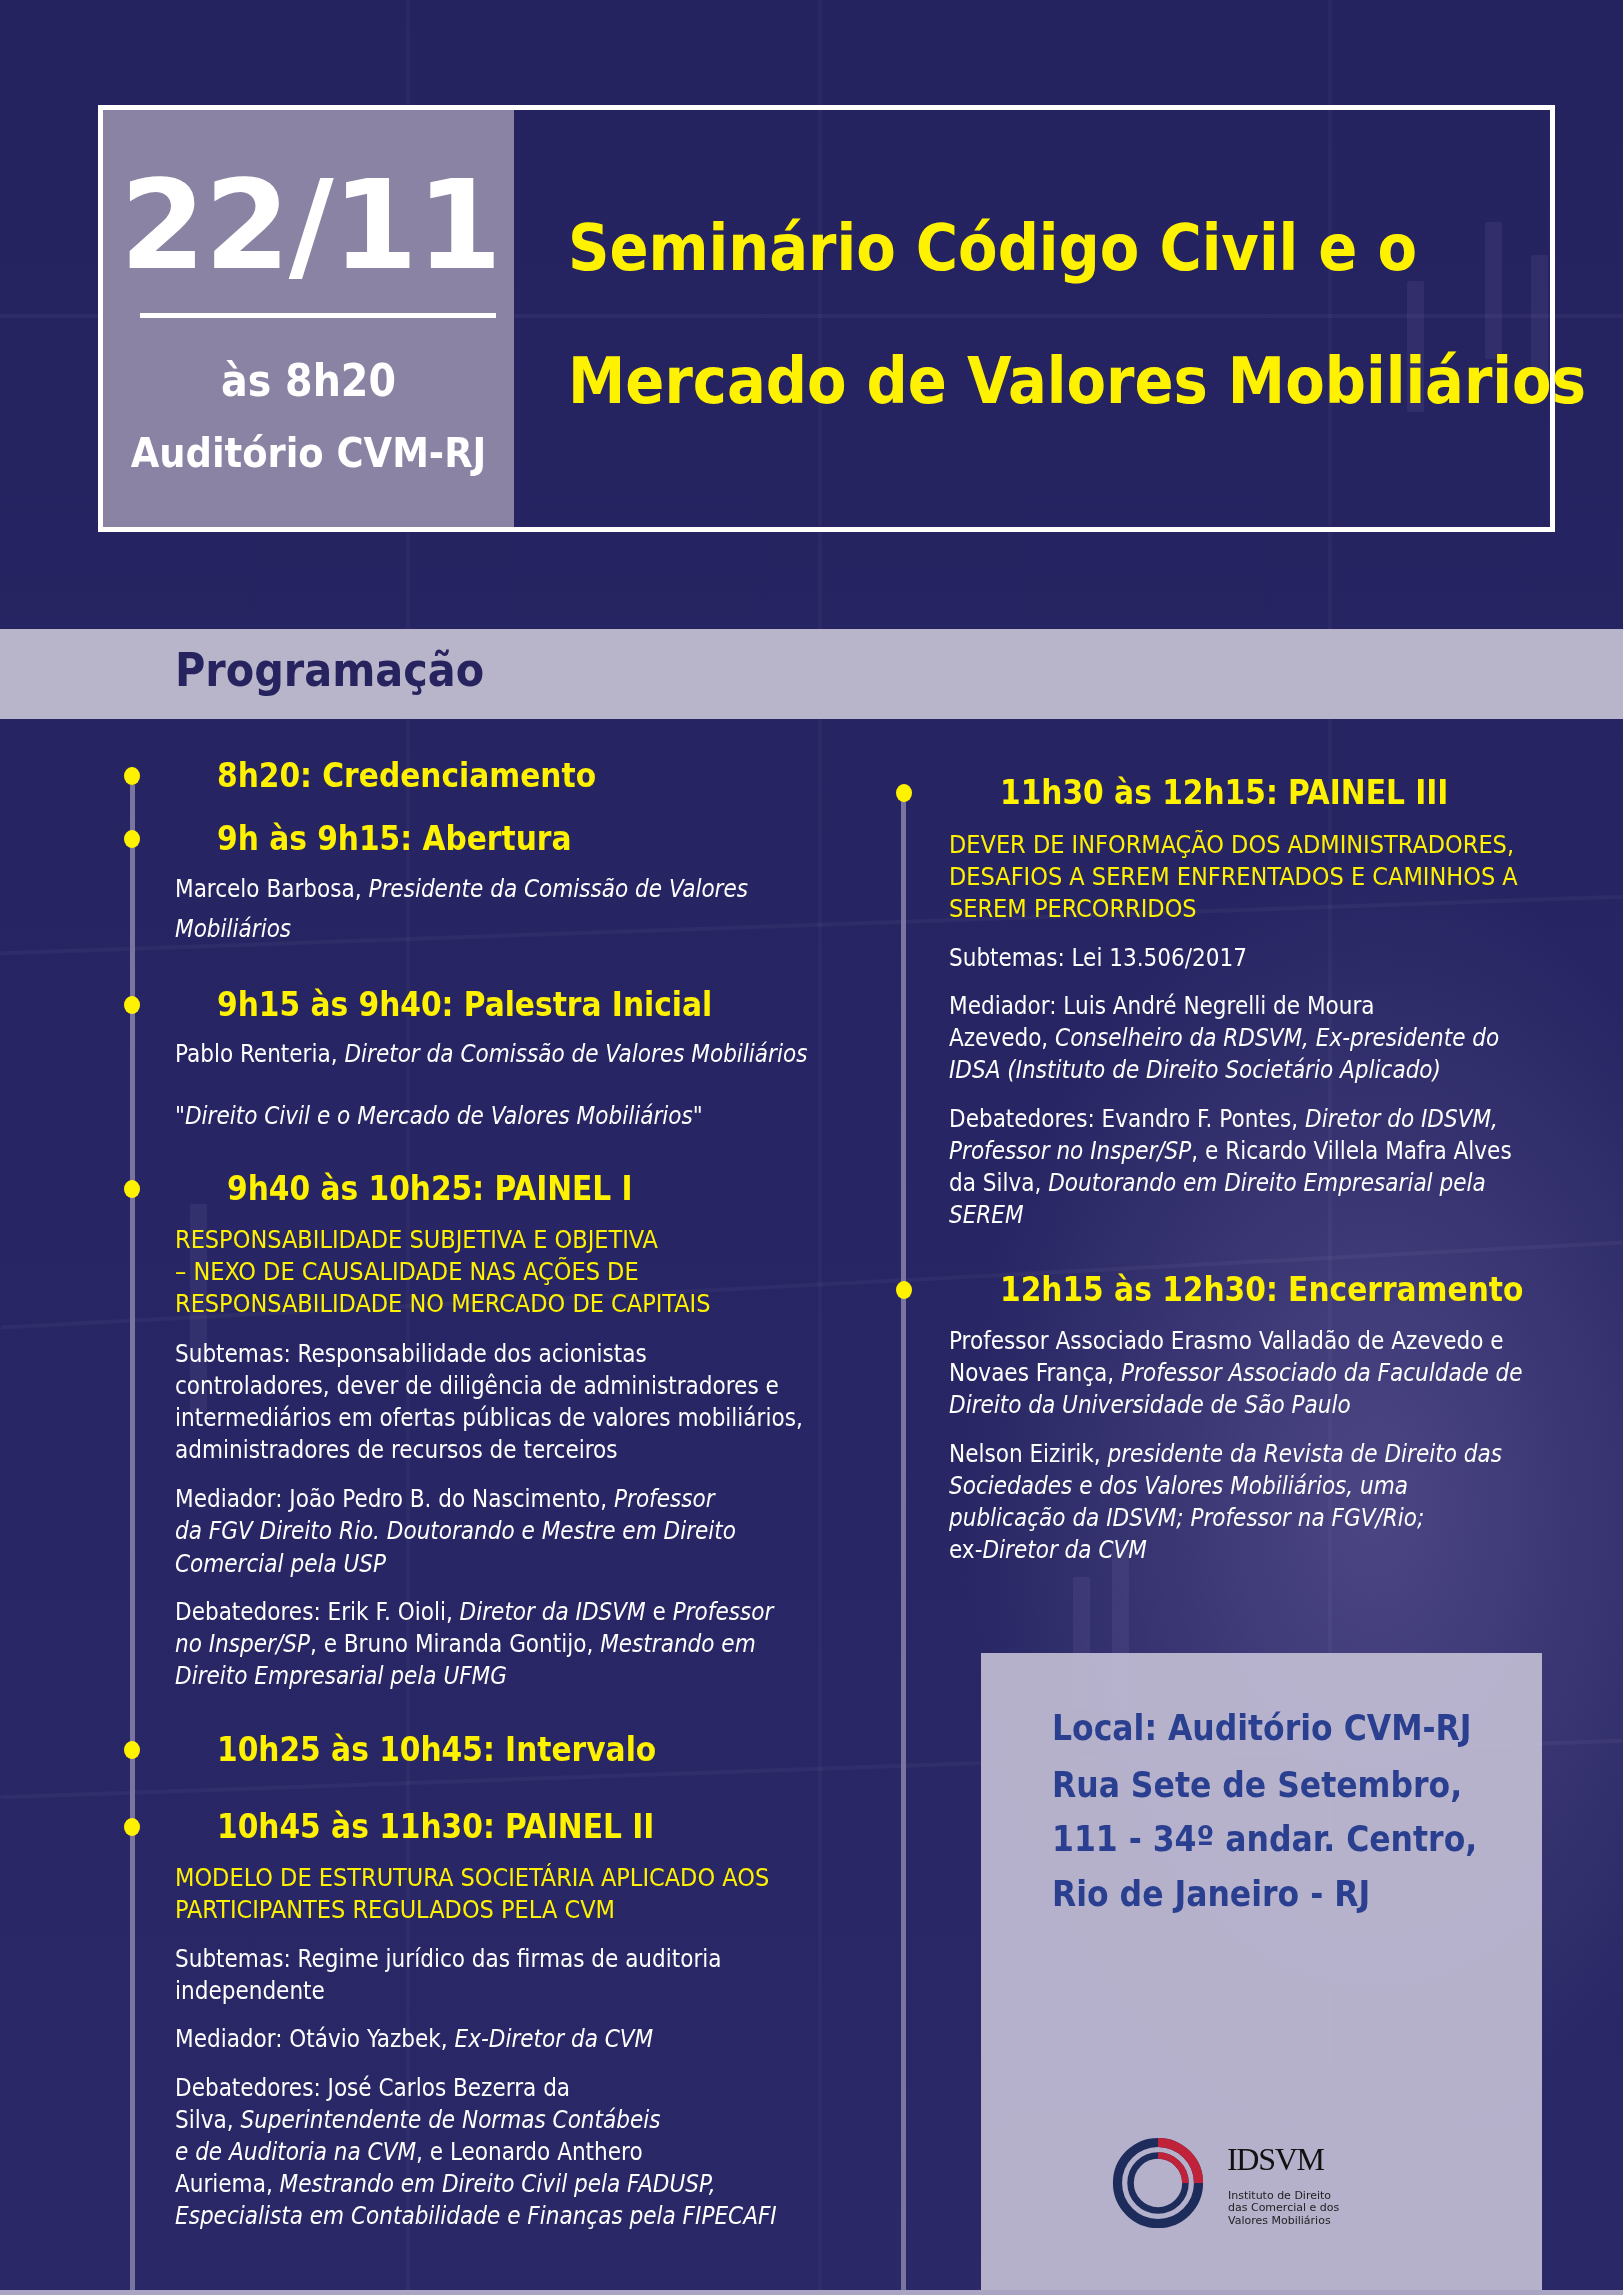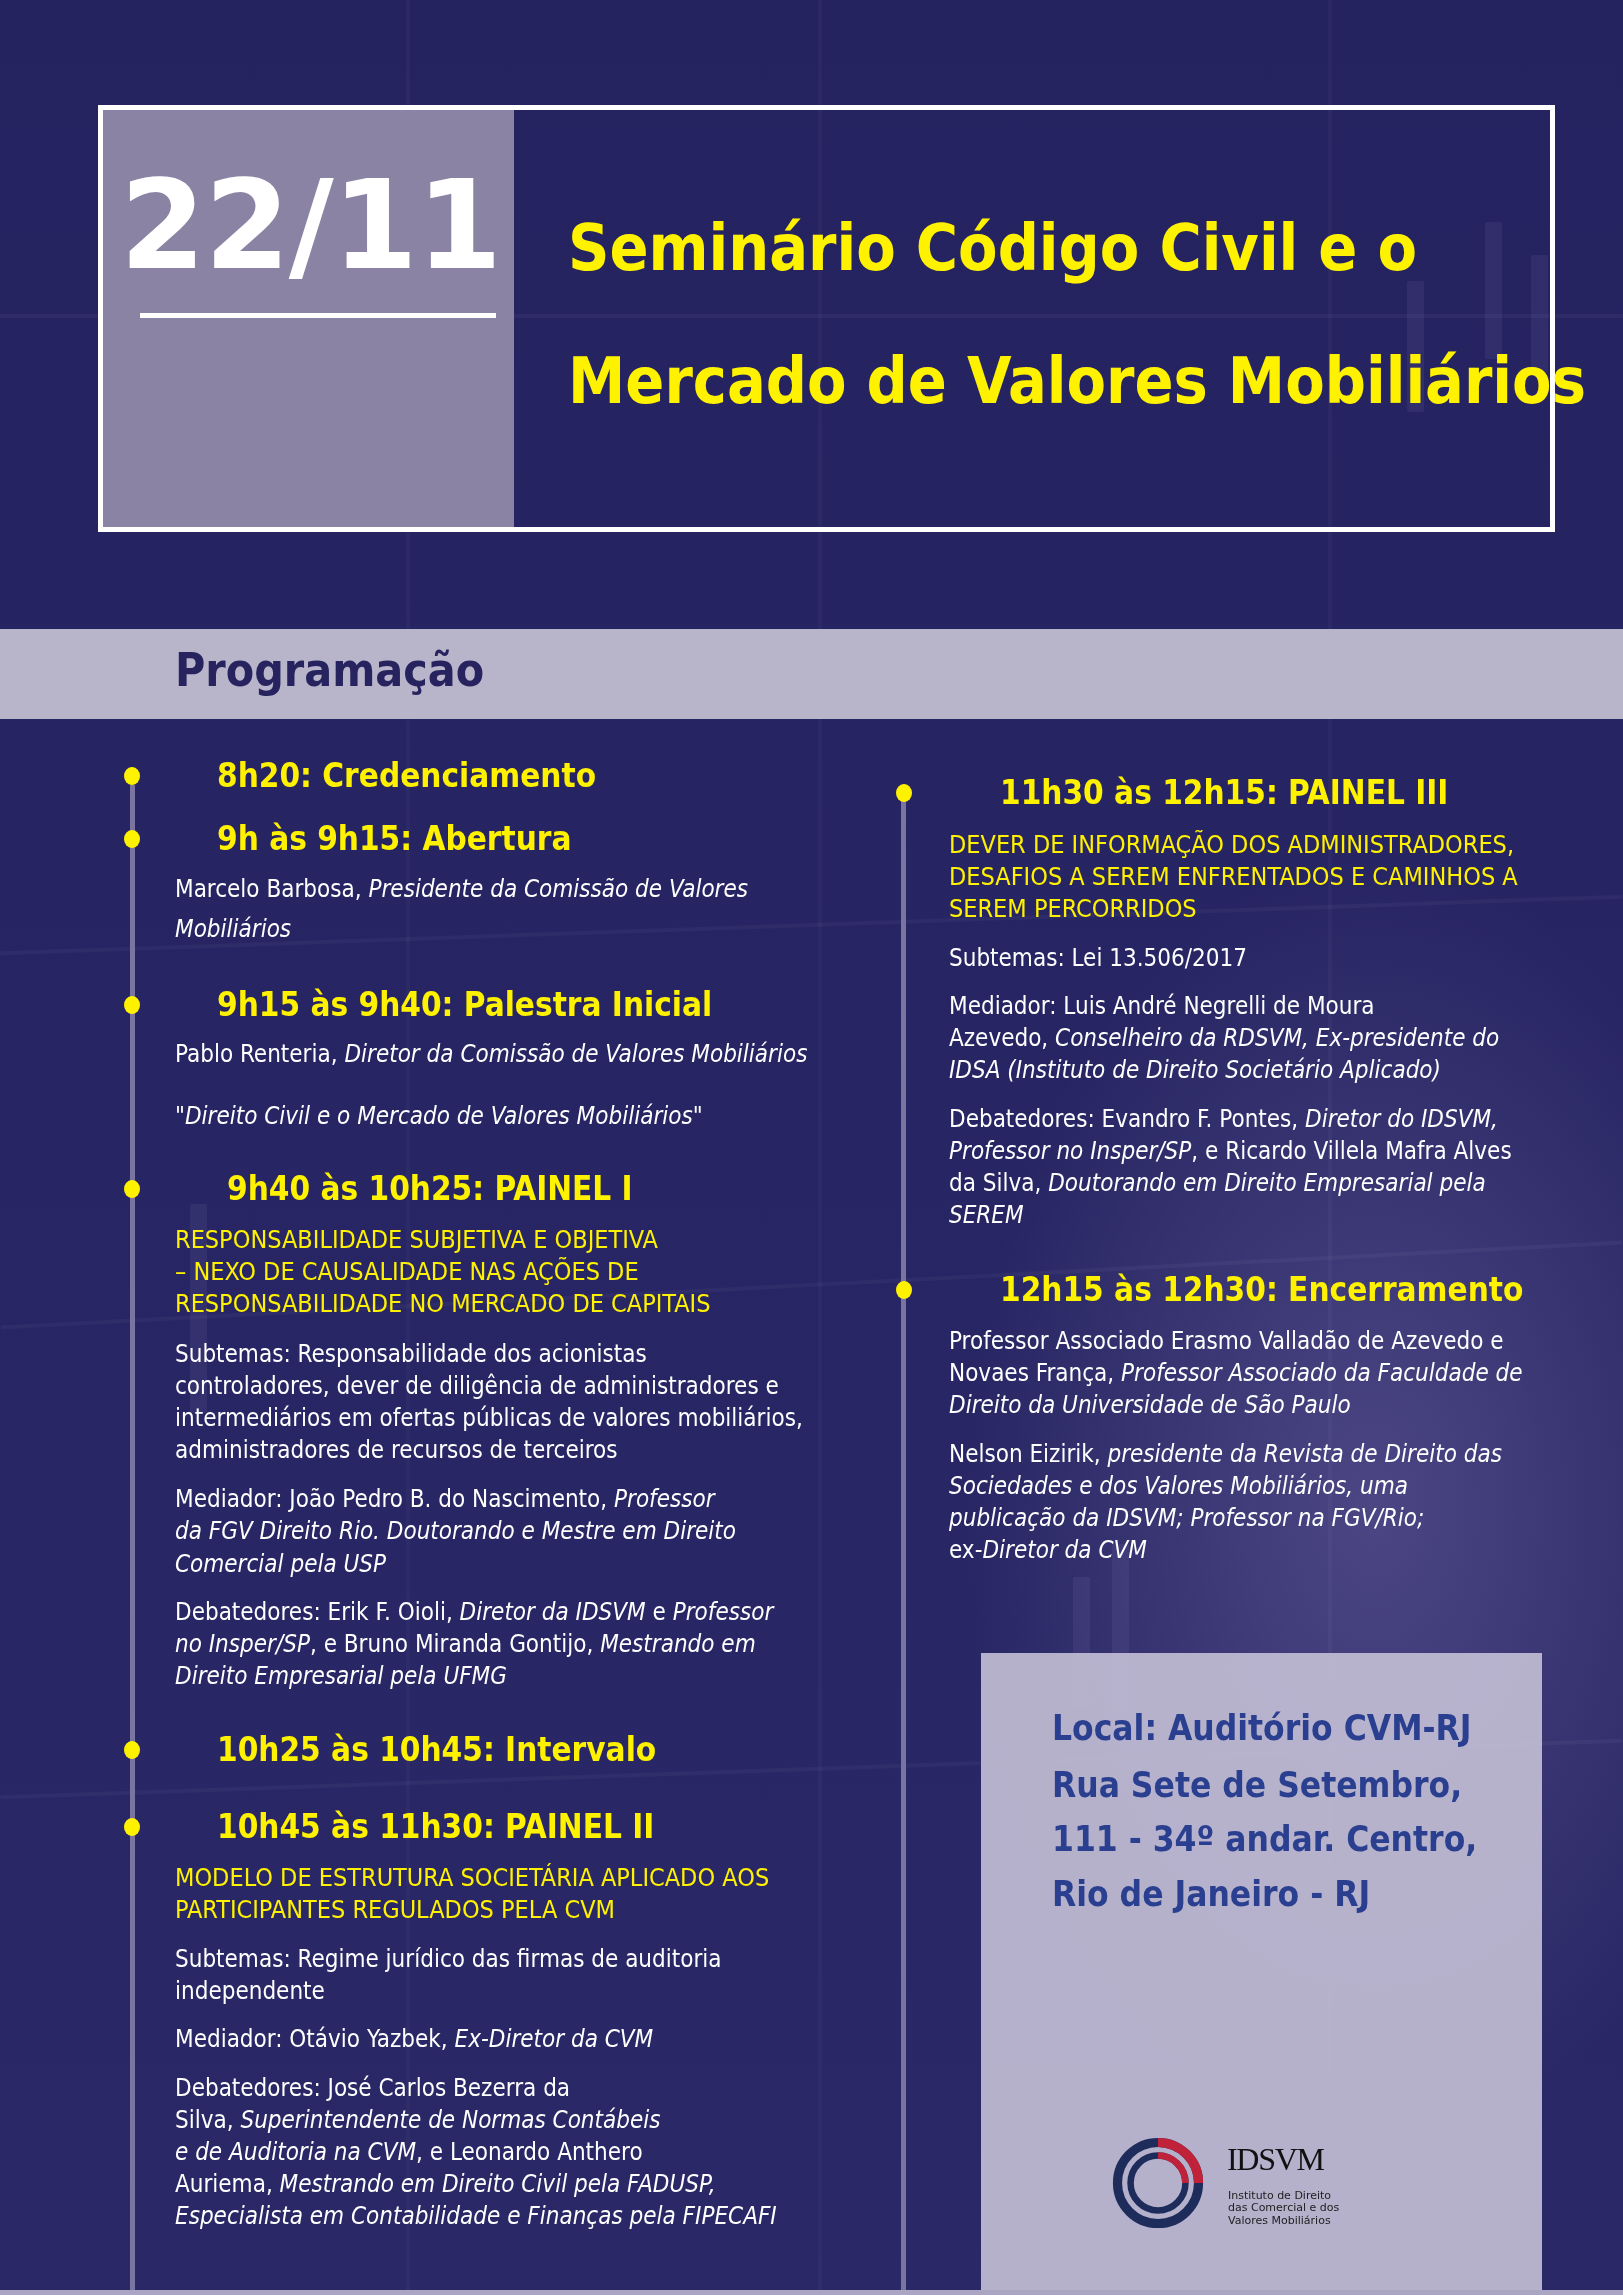--- a/index.html
+++ b/index.html
@@ -59,20 +59,22 @@
   <div class="candle" style="left:1531px;top:255px;height:118px;"></div>
   <div class="candle" style="left:1407px;top:281px;height:131px;"></div>
   <div class="candle" style="left:1112px;top:1544px;height:170px;"></div>
   <div class="candle" style="left:1073px;top:1577px;height:131px;"></div>
   <div class="candle" style="left:190px;top:1204px;height:209px;"></div>
 
   <div class="hdr-box">
     <div class="hdr-date-panel">
       <div class="hdr-date">22/11</div>
       <div class="hdr-divider"></div>
+      <div class="hdr-time">às 8h20</div>
+      <div class="hdr-venue">Auditório CVM-RJ</div>
     </div>
     <div class="hdr-title" style="top:106px;">Seminário Código Civil e o</div>
     <div class="hdr-title" style="top:239px;">Mercado de Valores Mobiliários</div>
   </div>
 
   <div class="prog-band">
     <div class="prog-title">Programação</div>
   </div>
 
   <div class="timeline" style="left:130px;top:785px;height:1510px;"></div>

